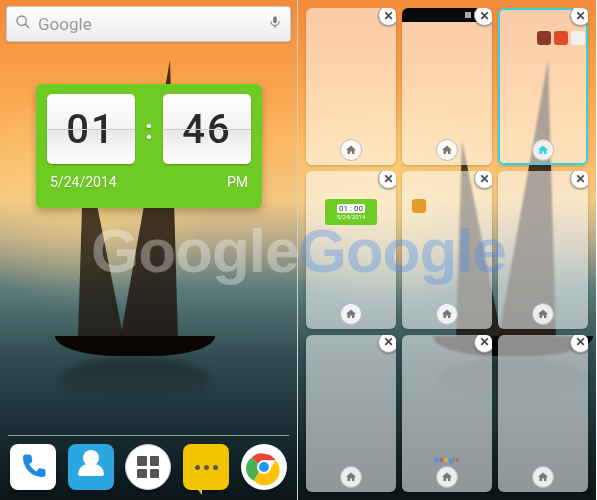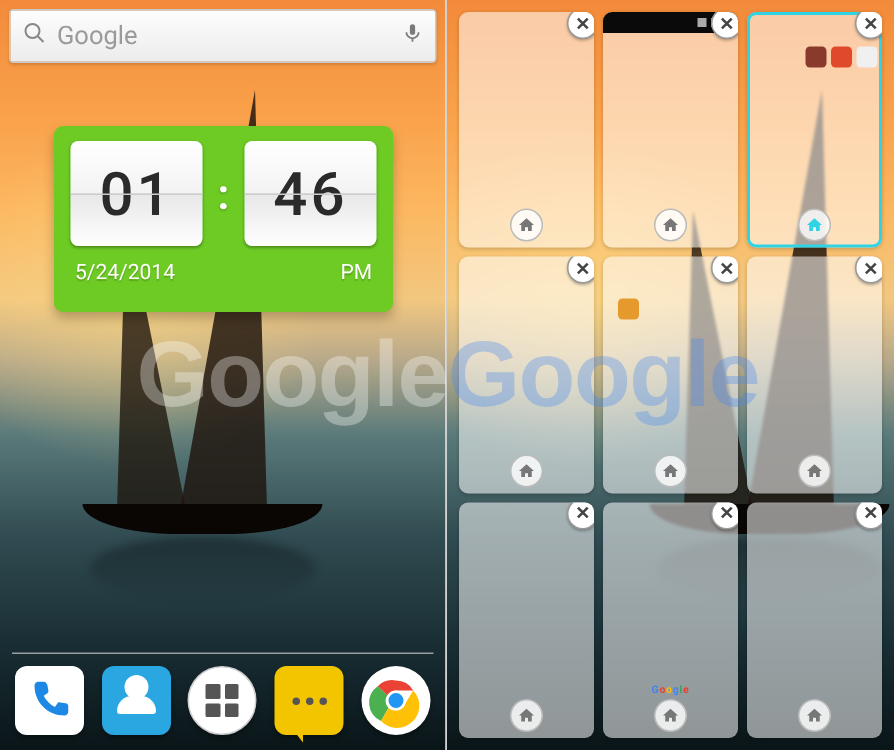--- a/index.html
+++ b/index.html
@@ -361,20 +361,24 @@
         </div>
         <div class="home-pill">
             <svg viewBox="0 0 24 24" fill="#2fd3e3">
               <path d="M12 3 2 12h3v8h5v-5h4v5h5v-8h3z"></path>
             </svg>
           </div>
       </div>
 
       <div class="page-thumb">
         <div class="close-btn">✕</div>
+        <div class="mini-clock">
+          <span class="t">01 : 00</span>
+          <span class="d">5/24/2014</span>
+        </div>
         <div class="home-pill">
             <svg viewBox="0 0 24 24" fill="#777">
               <path d="M12 3 2 12h3v8h5v-5h4v5h5v-8h3z"></path>
             </svg>
           </div>
       </div>
       <div class="page-thumb">
         <div class="close-btn">✕</div>
         <div class="mini-one"></div>
         <div class="home-pill">

